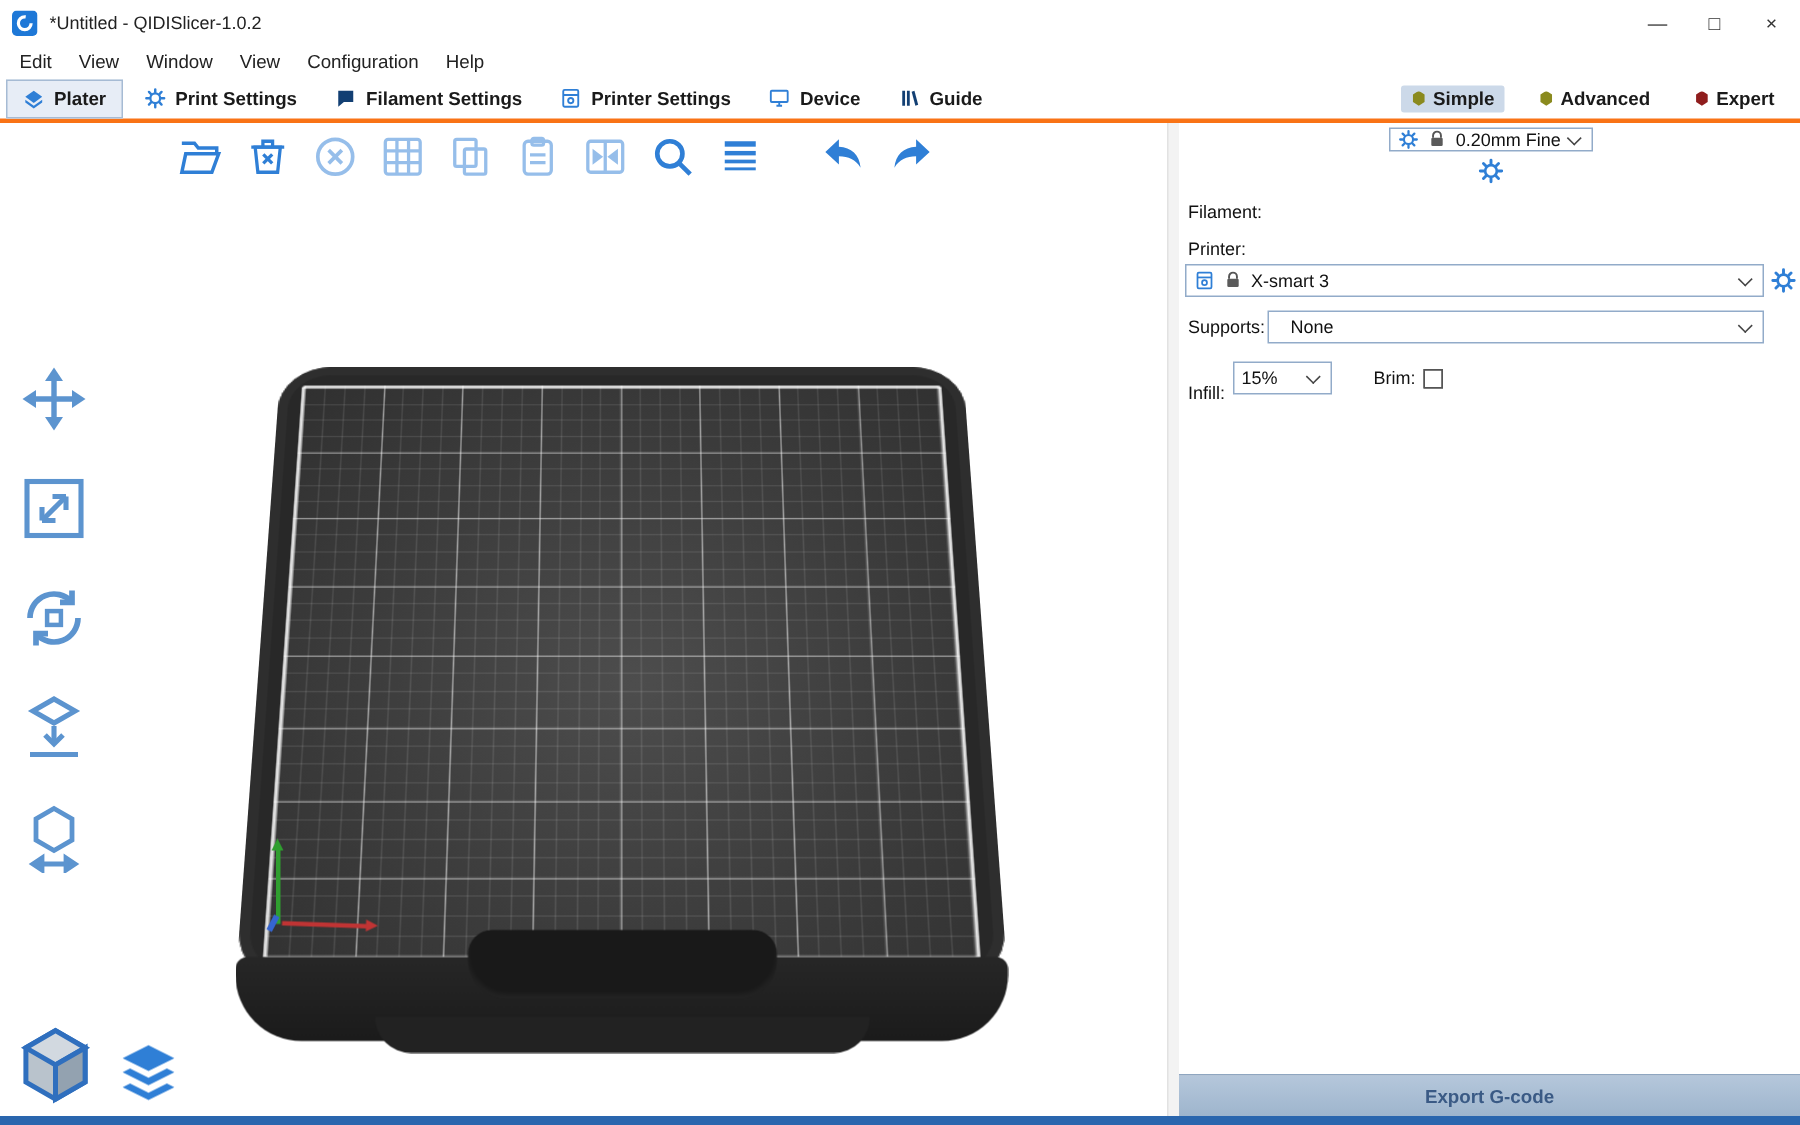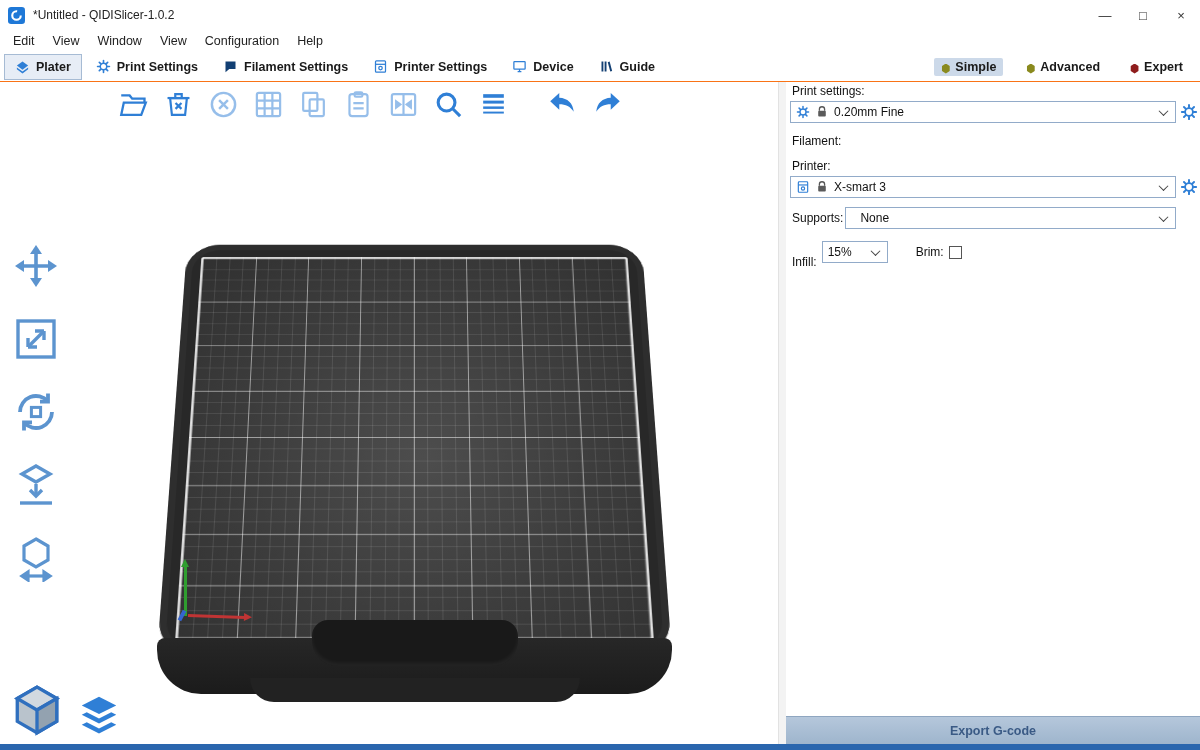--- a/index.html
+++ b/index.html
@@ -12,26 +12,26 @@
   .app-icon { width:17px; height:17px; margin-left:8px; display:inline-flex; }
   .title-text { font-size:12px; color:#222; margin-left:8px; }
   .win-controls { margin-left:auto; display:flex; height:30px; }
   .win-btn { width:38px; height:30px; display:flex; align-items:center; justify-content:center; font-size:13px; color:#333; cursor:default; }
 
   
   .menubar { position:absolute; left:0; top:30px; width:1200px; height:22px; display:flex; align-items:center; padding-left:4px; background:#fff; }
   .menu-item { font-size:12.5px; color:#222; padding:0 9px; line-height:22px; }
 
   
-  .tabbar { position:absolute; left:0; top:52px; width:1200px; height:30px; display:flex; align-items:center; padding-left:4px; background:#fff; border-bottom:1px solid #f97316; }
+  .tabbar { position:absolute; left:0; top:52px; width:1200px; height:30px; display:flex; align-items:center; padding-left:4px; background:#fff; border-bottom:3px solid #f97316; }
   .tab { height:26px; display:flex; align-items:center; gap:6px; padding:0 10px; margin-right:3px; font-size:12.5px; font-weight:700; color:#1a1a1a; border:1px solid transparent; }
   .tab.active { background:#e7edf6; border-color:#a6bbd4; }
   .tab svg { width:15px; height:15px; }
   .modes { margin-left:auto; display:flex; align-items:center; gap:16px; padding-right:10px; }
-  .mode { display:flex; align-items:flex-end; gap:5px; font-size:12.5px; font-weight:700; color:#1a1a1a; padding:2px 7px; border-radius:2px; }
+  .mode { display:flex; align-items:center; gap:5px; font-size:12.5px; font-weight:700; color:#1a1a1a; padding:2px 7px; border-radius:2px; }
   .mode.active { background:#ccd9e9; }
   .hex { width:9px; height:10px; clip-path:polygon(50% 0,93% 25%,93% 75%,50% 100%,7% 75%,7% 25%); display:inline-block; }
   .hex.simple { background:#8a8a1e; }
   .hex.advanced { background:#8a8a1e; }
   .hex.expert { background:#8f1d1d; }
 
   
   .viewport { position:absolute; left:0; top:82px; width:778px; bottom:6px; background:#fff; overflow:hidden; }
   .vscroll { position:absolute; left:778px; top:82px; width:8px; bottom:6px; background:#f3f3f3; border-left:1px solid #e2e2e2; }
   .sidebar { position:absolute; left:786px; top:82px; width:414px; bottom:6px; background:#fff; }
@@ -79,21 +79,21 @@
   .axis-x { position:absolute; left:188px; top:533px; width:57px; height:3px; background:#c03434; transform:rotate(2deg); }
   .axis-x::after { content:""; position:absolute; right:-7px; top:-3px; border-left:8px solid #c03434; border-top:4px solid transparent; border-bottom:4px solid transparent; }
   .axis-z { position:absolute; left:184px; top:484px; width:3px; height:50px; background:#2f9e2f; }
   .axis-z::before { content:""; position:absolute; left:-3px; top:-7px; border-bottom:8px solid #2f9e2f; border-left:4px solid transparent; border-right:4px solid transparent; }
   .axis-y { position:absolute; left:180px; top:528px; width:4px; height:11px; background:#3565d0; transform:rotate(28deg); }
 
   
   .side-label { font-size:12px; color:#111; margin:2px 0 3px 6px; }
   .side-label.ml { margin-top:11px; }
   .crow { display:flex; align-items:center; gap:4px; padding:0 2px 0 4px; margin-top:1px; }
-  .crow.first { margin-top:3px; }
+  .crow.first { margin-top:3px;flex-direction:column; }
   .combo { flex:1; height:22px; border:1px solid #92abc9; background:#fff; display:flex; align-items:center; gap:5px; padding-left:5px; font-size:12px; color:#111; }
   .combo .swatch { width:14px; height:13px; background:#2a94e9; border:1px solid #1668a8; }
   .combo svg.cicon { width:14px; height:14px; flex:0 0 auto; }
   .chev { width:7px; height:7px; border-right:1.6px solid #444; border-bottom:1.6px solid #444; transform:rotate(45deg) translate(-1px,-1px); margin-left:auto; margin-right:8px; flex:0 0 auto; }
   .gearbtn { width:18px; height:18px; flex:0 0 auto; display:flex; }
   .gearbtn svg { width:18px; height:18px; }
   .srow { display:flex; align-items:center; margin:9px 24px 0 6px; font-size:12px; color:#111; }
   .srow .lbl { margin-right:0; }
   .srow .combo { margin-left:2px; }
   .irow { display:flex; align-items:center; margin:6px 0 0 6px; font-size:12px; color:#111; }
@@ -342,21 +342,20 @@
             <path d="M12 19 18.4 15.8 21 17.1l-9 4.5-9-4.5 2.6-1.3z"></path>
           </svg>
       </span>
     </div>
   </div>
 
   <div class="vscroll"></div>
 
   <div class="sidebar">
 
-    <div class="side-label">Print settings:</div>
     <div class="crow first">
       <div class="combo">
         <svg class="cicon" viewBox="0 0 24 24">
             <g stroke="#2f7fd6" stroke-width="2.6" stroke-linecap="round">
               <path d="M12 2.5v3.2M12 18.3v3.2M2.5 12h3.2M18.3 12h3.2M5.3 5.3l2.2 2.2M16.5 16.5l2.2 2.2M18.7 5.3l-2.2 2.2M7.5 16.5l-2.2 2.2"></path>
             </g>
             <circle cx="12" cy="12" r="5.2" fill="none" stroke="#2f7fd6" stroke-width="2.4"></circle>
           </svg>
         <svg class="cicon" viewBox="0 0 24 24">
             <path d="M7.5 10V7.5a4.5 4.5 0 0 1 9 0V10" fill="none" stroke="#555" stroke-width="2.2"></path>

